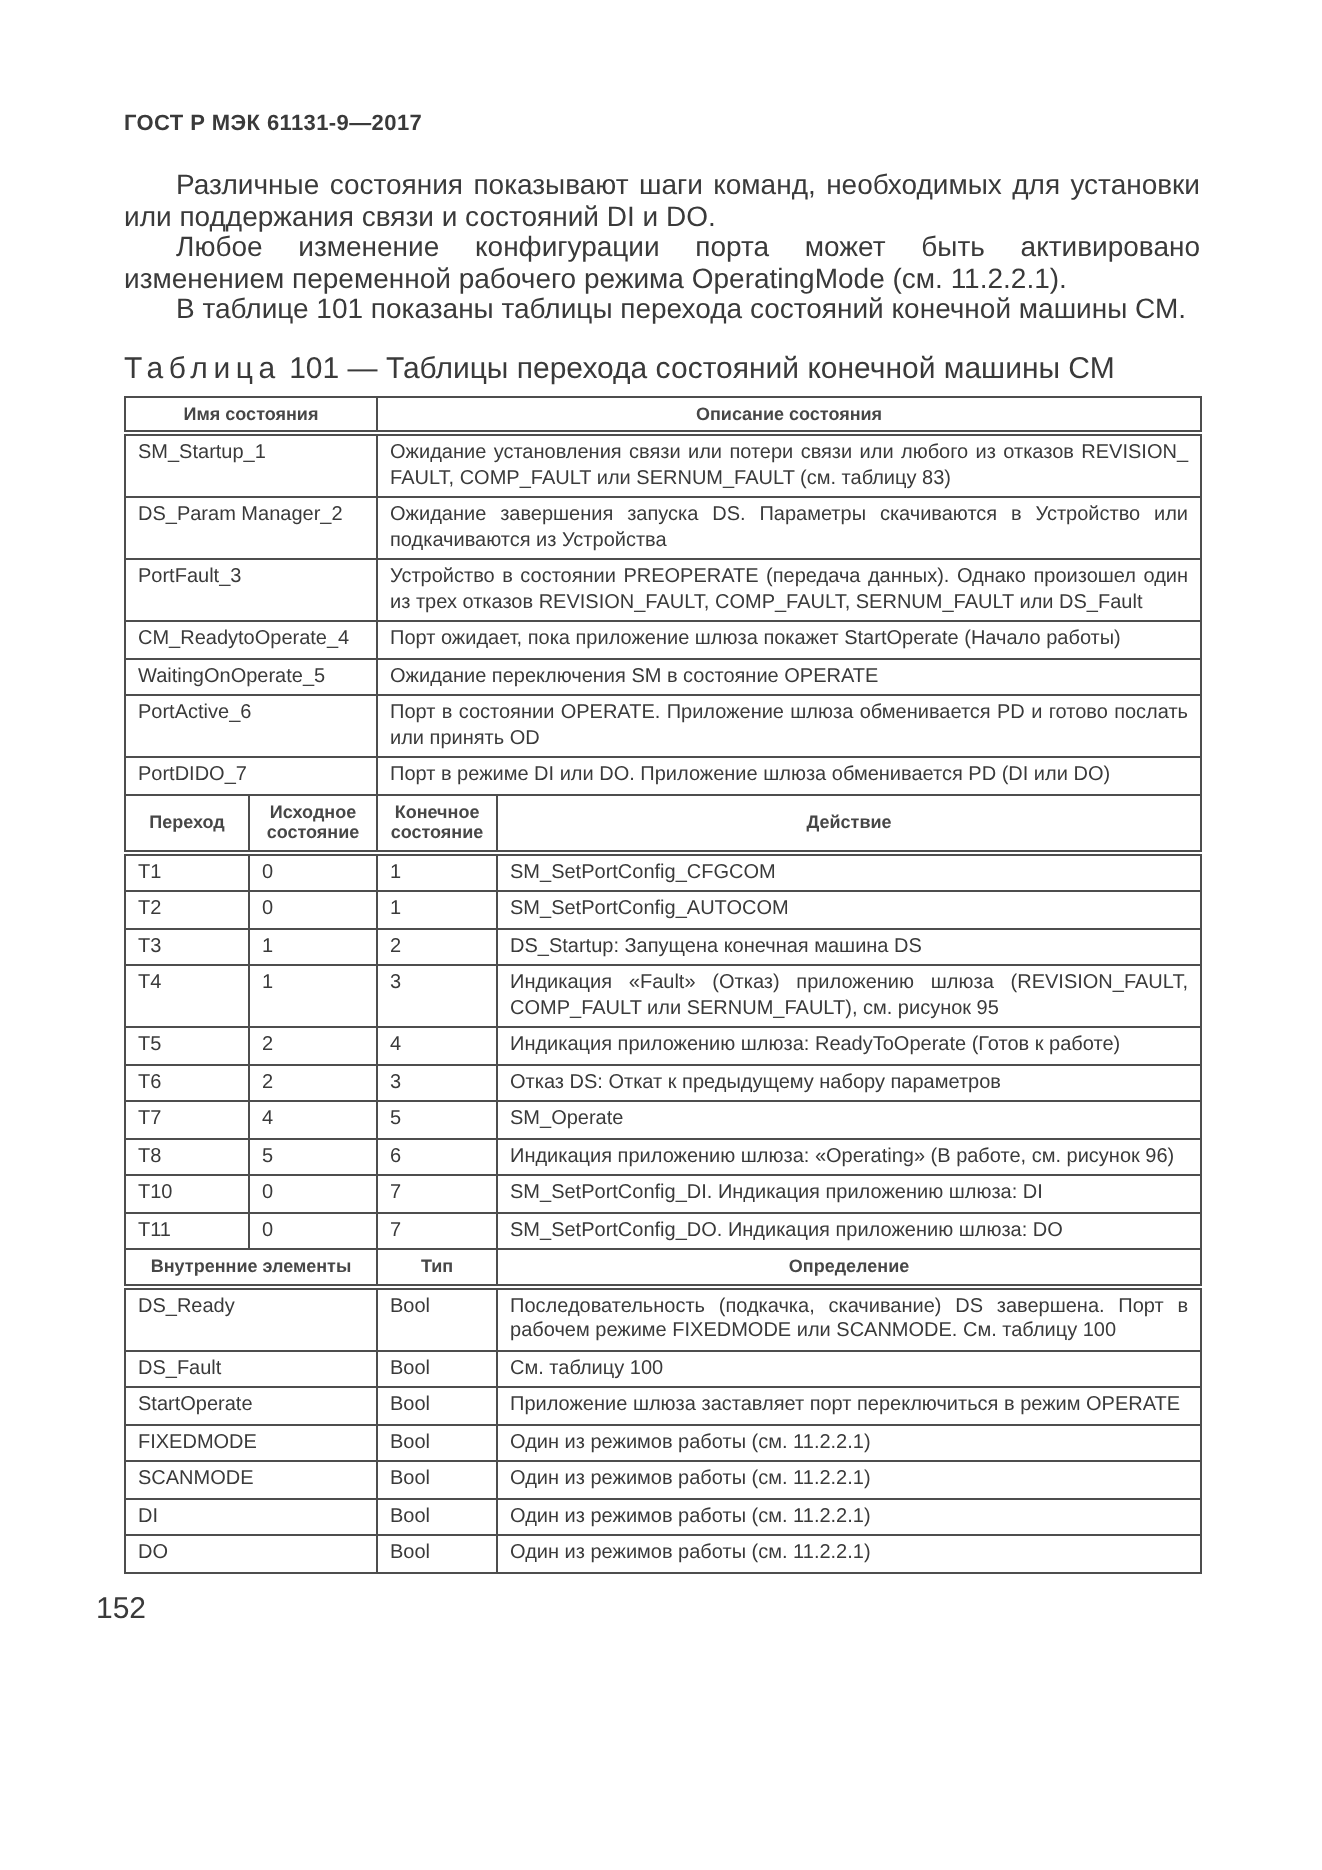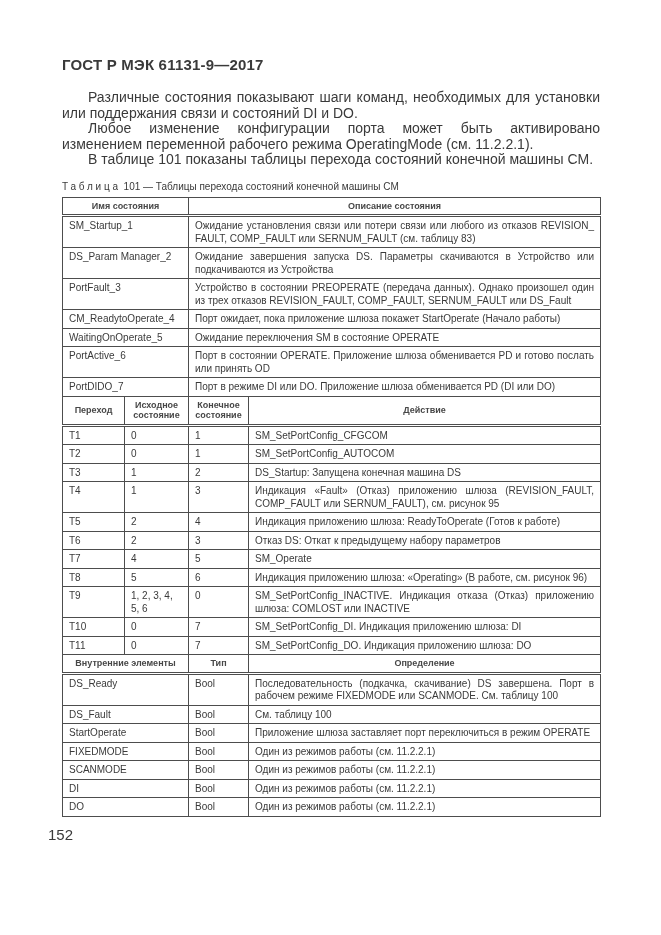--- a/index.html
+++ b/index.html
@@ -12,36 +12,36 @@
     -webkit-font-smoothing: antialiased;
   }
   .page {
     position: relative;
     width: 661px; height: 935px;
     padding: 56px 61px 0 62px;
     background: #ffffff;
     overflow: hidden;
   }
   .doc-title {
-    font-size: 15px;
+    font-size: 11px;
     font-weight: bold;
     letter-spacing: 0.2px;
     margin-bottom: 17px;
   }
   .para {
     margin: 0;
     font-size: 14px;
     line-height: 15.5px;
     text-align: justify;
     text-indent: 26px;
   }
   .table-caption {
     margin-top: 13px;
     margin-bottom: 5px;
-    font-size: 10px;
+    font-size: 15px;
   }
   .table-caption .spaced { letter-spacing: 2.8px; }
   table.gost {
     width: 538px;
     border-collapse: collapse;
     table-layout: fixed;
     border: 1.5px solid #4d4d4d;
   }
   table.gost td {
     border: 1px solid #4d4d4d;
@@ -172,26 +172,20 @@
         <td class="c-center">5</td>
         <td class="c-desc">SM_Operate</td>
       </tr>
       <tr>
         <td class="c-center">T8</td>
         <td class="c-center">5</td>
         <td class="c-center">6</td>
         <td class="c-desc">Индикация приложению шлюза: «Operating» (В работе, см. рисунок 96)</td>
       </tr>
       <tr>
-        <td class="c-center">T9</td>
-        <td class="c-center">1, 2, 3, 4, 5, 6</td>
-        <td class="c-center">0</td>
-        <td class="c-desc">SM_SetPortConfig_INACTIVE. Индикация отказа (Отказ) приложению шлюза: COMLOST или INACTIVE</td>
-      </tr>
-      <tr>
         <td class="c-center">T10</td>
         <td class="c-center">0</td>
         <td class="c-center">7</td>
         <td class="c-desc">SM_SetPortConfig_DI. Индикация приложению шлюза: DI</td>
       </tr>
       <tr>
         <td class="c-center">T11</td>
         <td class="c-center">0</td>
         <td class="c-center">7</td>
         <td class="c-desc">SM_SetPortConfig_DO. Индикация приложению шлюза: DO</td>

